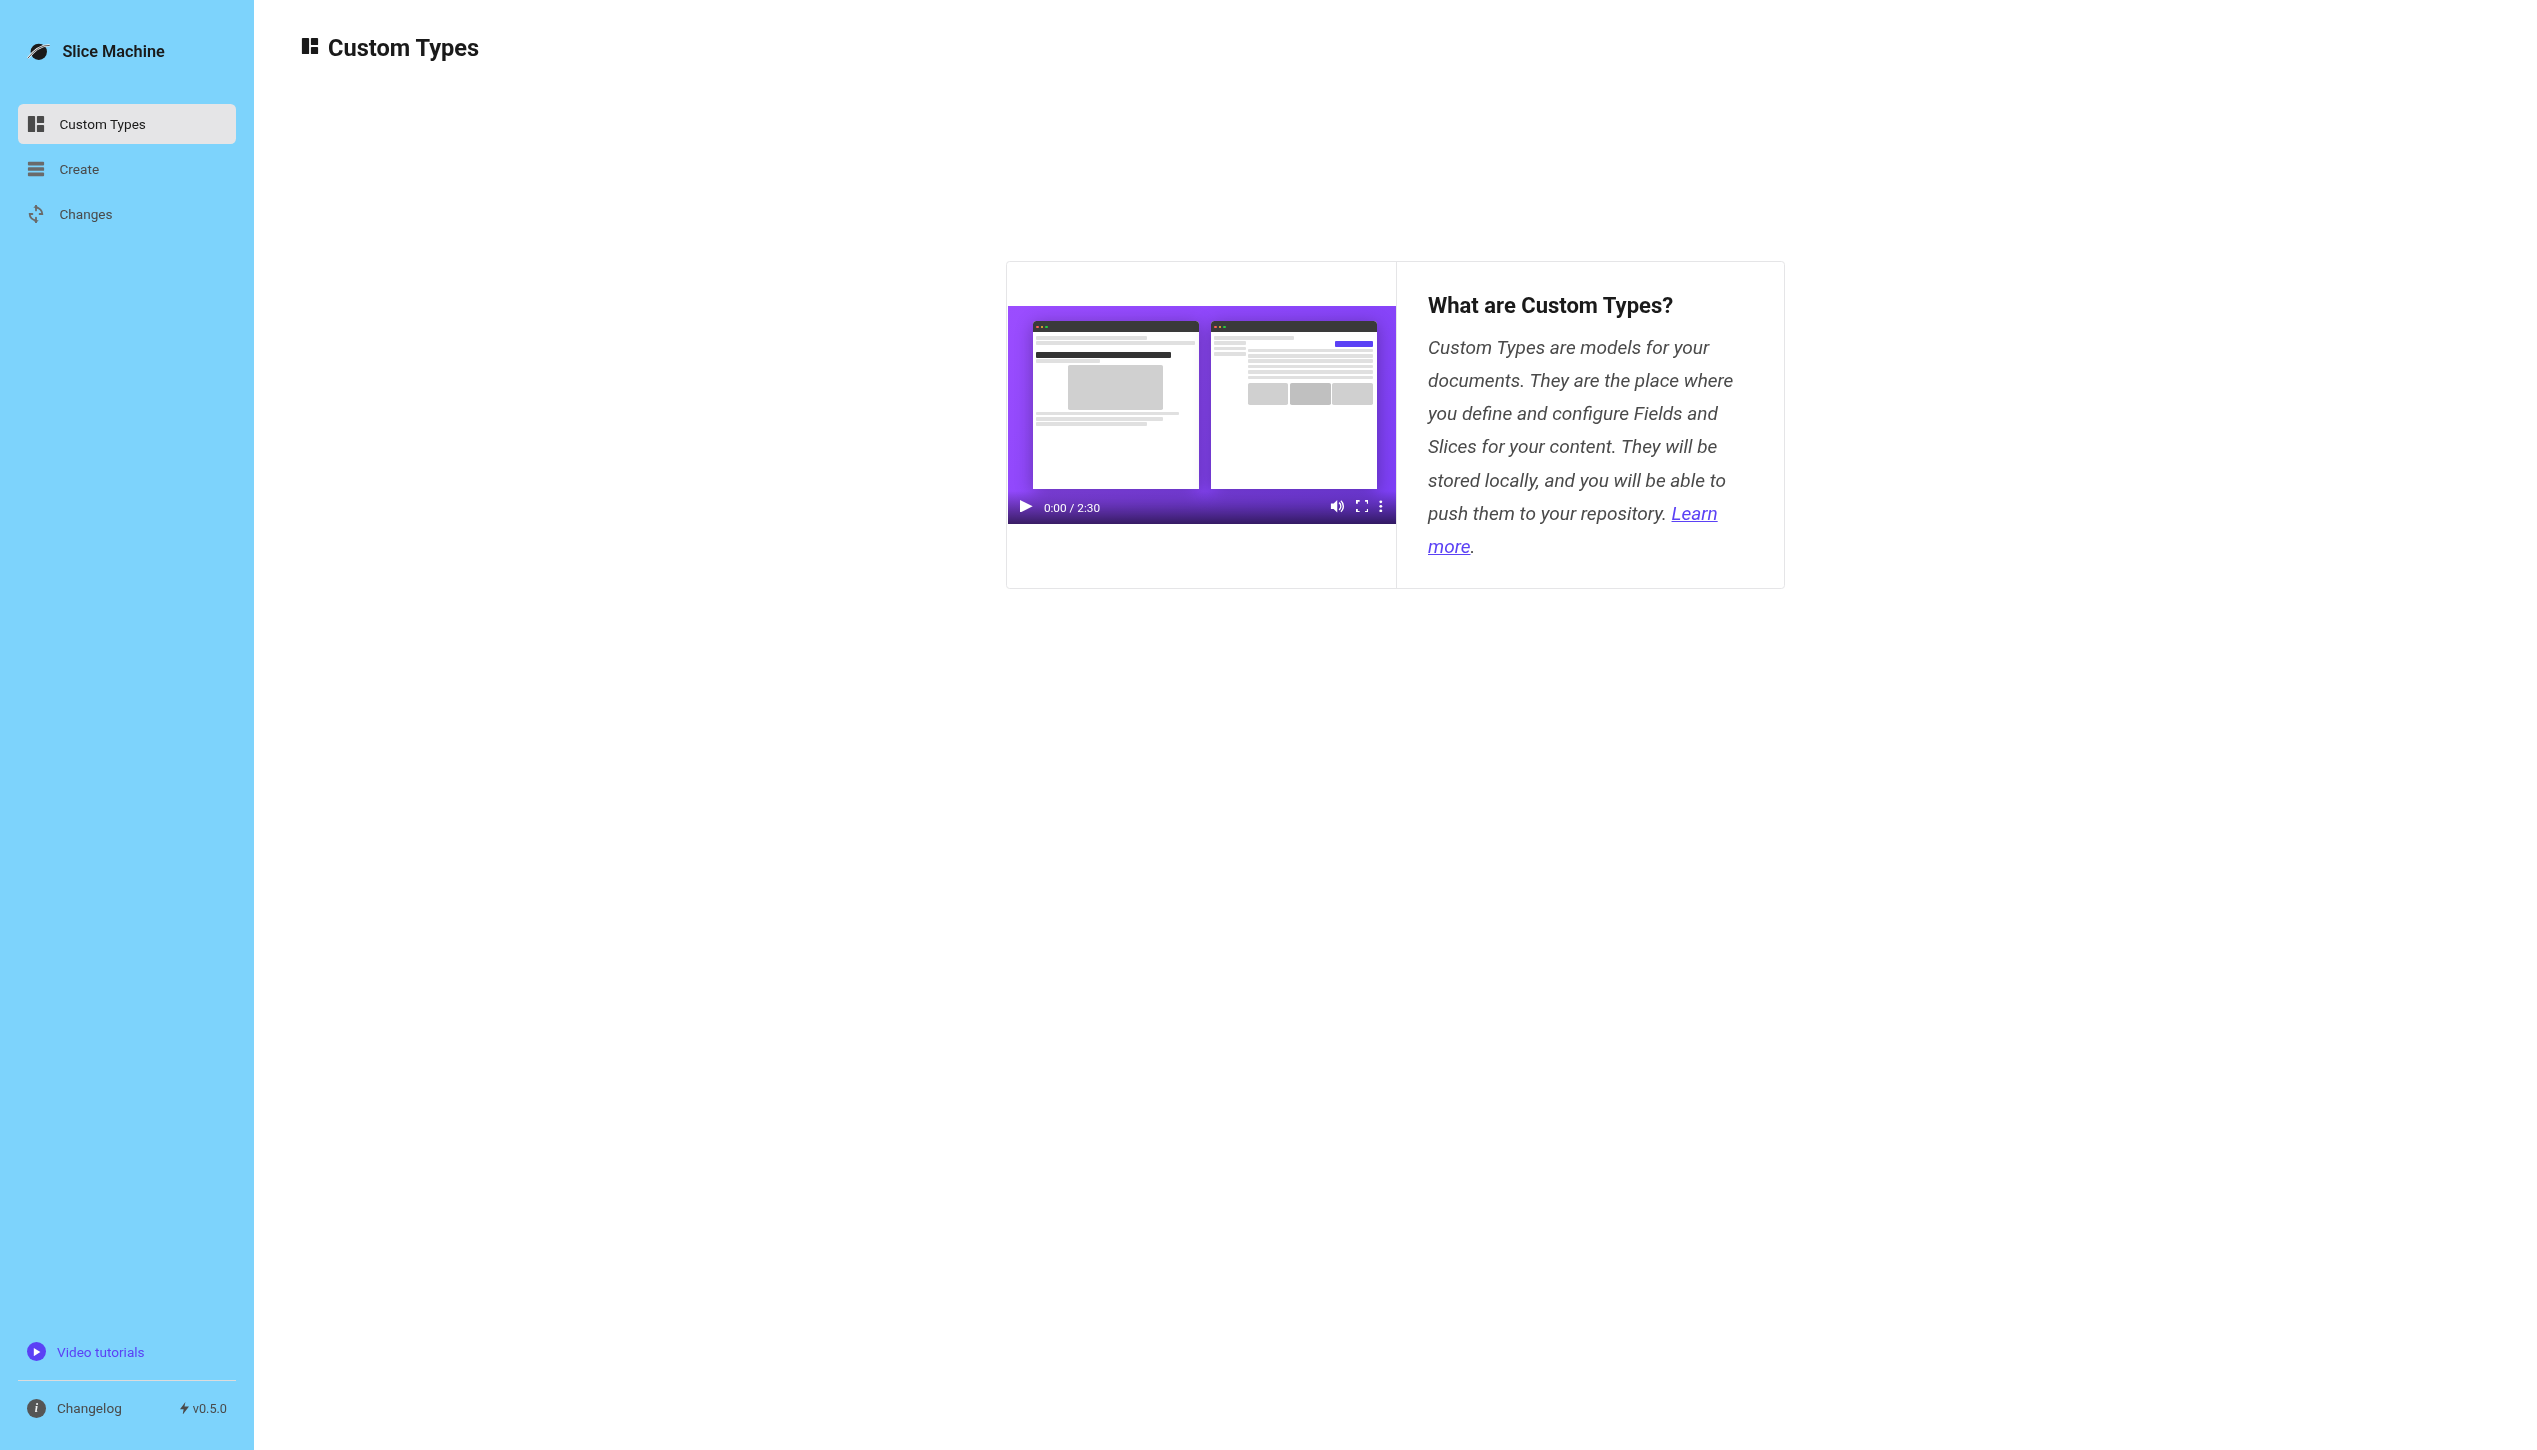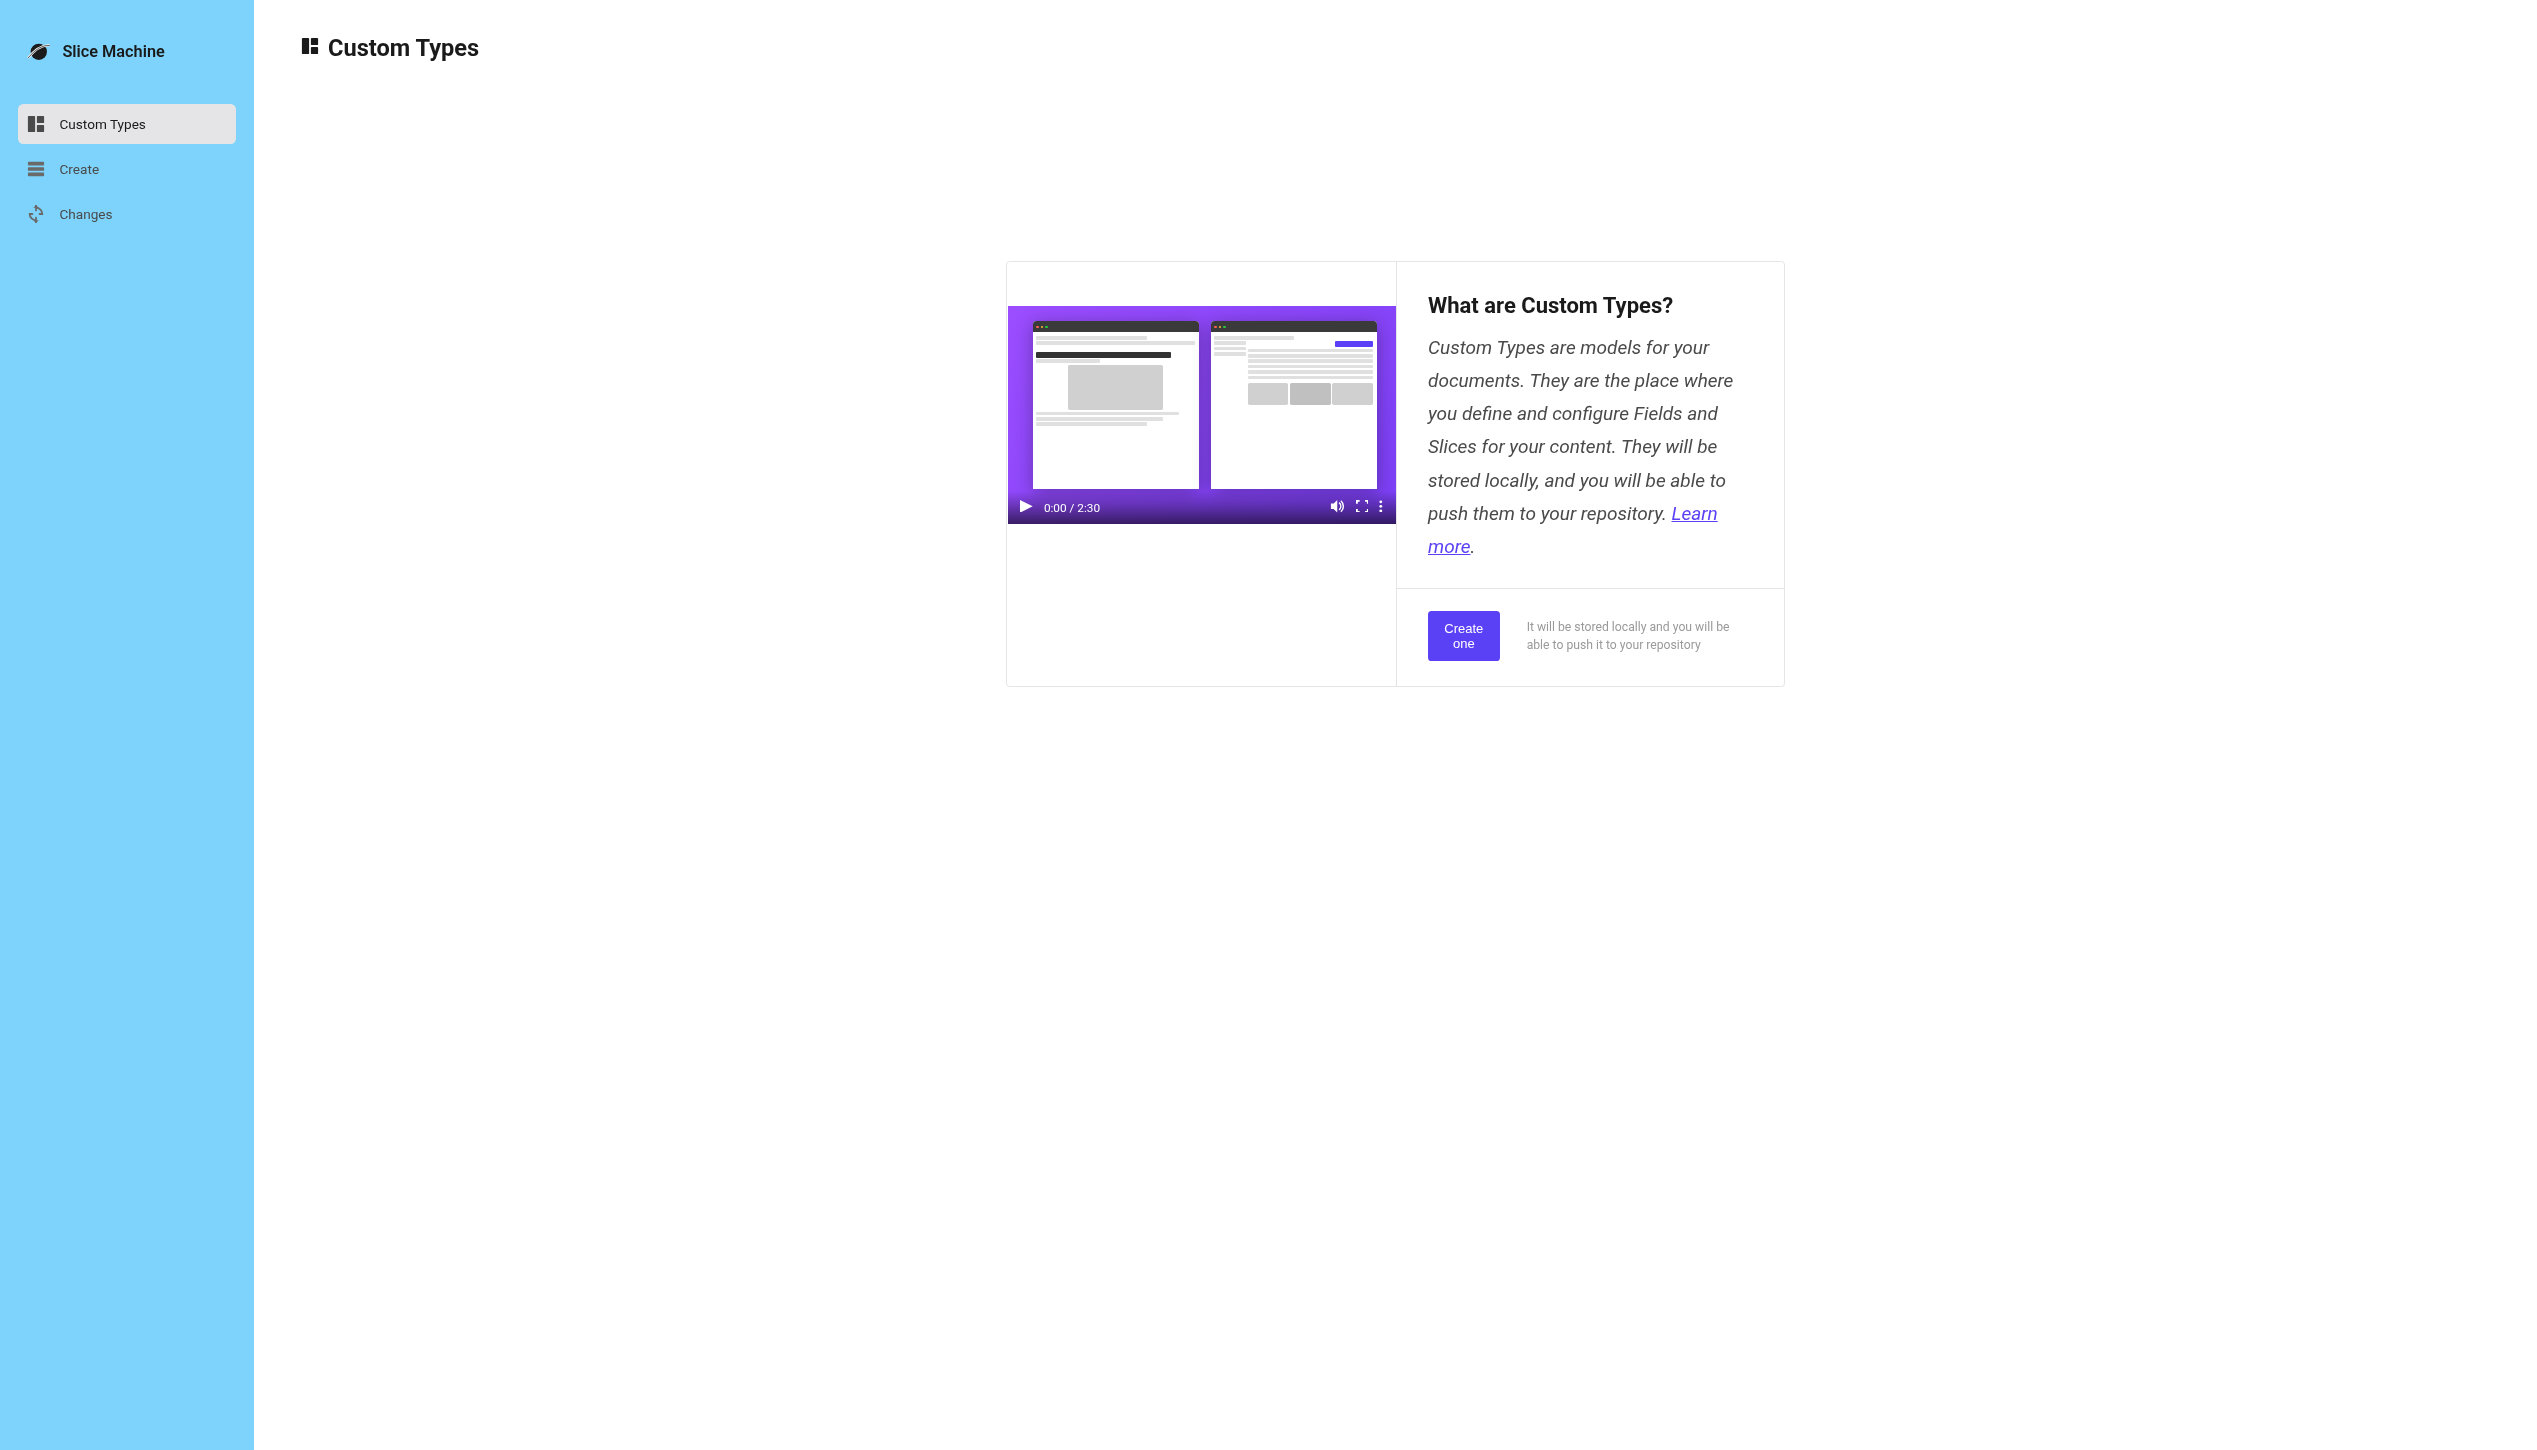--- a/index.html
+++ b/index.html
@@ -314,20 +314,41 @@
           <path d="M10 3 A7 7 0 0 1 17 10 L14 10 M10 17 A7 7 0 0 1 3 10 L6 10" stroke="#6a6a6a" stroke-width="2" stroke-linecap="round"></path>
           <path d="M10 0 L10 6 M10 14 L10 20" stroke="#6a6a6a" stroke-width="2" stroke-linecap="round"></path>
           <polygon points="10,0 7,3 13,3" fill="#6a6a6a"></polygon>
           <polygon points="10,20 7,17 13,17" fill="#6a6a6a"></polygon>
         </svg>
       </span>
       <span>Changes</span>
     </div>
   </nav>
 
+  <div class="sidebar-bottom">
+    <div class="tutorials-row">
+      <span class="play-circle">
+        <svg viewBox="0 0 10 10">
+            <polygon points="1,0 9,5 1,10" fill="#fff"></polygon>
+          </svg>
+      </span>
+      <span class="tutorials-text">Video tutorials</span>
+    </div>
+    <div class="divider"></div>
+    <div class="changelog-row">
+      <span class="info-circle">i</span>
+      <span class="changelog-text">Changelog</span>
+      <span class="version-block">
+        <svg width="9" height="12.7" viewBox="0 0 10 14">
+          <polygon points="6,0 0,8 4,8 3,14 10,5 5,5" fill="#4a4a4a"></polygon>
+        </svg>
+        <span>v0.5.0</span>
+      </span>
+    </div>
+  </div>
 </aside>
 
 <main class="main">
   <div class="page-header">
     <span>
       <svg width="18" height="18" viewBox="0 0 20 20">
         <rect x="1" y="1" width="8" height="18" rx="1" fill="#1a1a1a"></rect>
         <rect x="11" y="1" width="8" height="8" rx="1" fill="#1a1a1a"></rect>
         <rect x="11" y="11" width="8" height="8" rx="1" fill="#1a1a1a"></rect>
       </svg>
@@ -416,20 +437,16 @@
         </div>
       </div>
     </div>
     <div class="card-right">
       <div class="info-block">
         <h2 class="info-title">What are Custom Types?</h2>
         <p class="info-desc">
           <span>Custom Types are models for your documents. They are the place where you define and configure Fields and Slices for your content. They will be stored locally, and you will be able to push them to your repository. </span><a class="learn-link">Learn more</a><span>.</span>
         </p>
       </div>
-      <div class="action-block">
-        <button class="create-btn">Create one</button>
-        <span class="hint-text">It will be stored locally and you will be able to push it to your repository</span>
-      </div>
     </div>
   </div>
 </main>
 
 
 </body></html>

